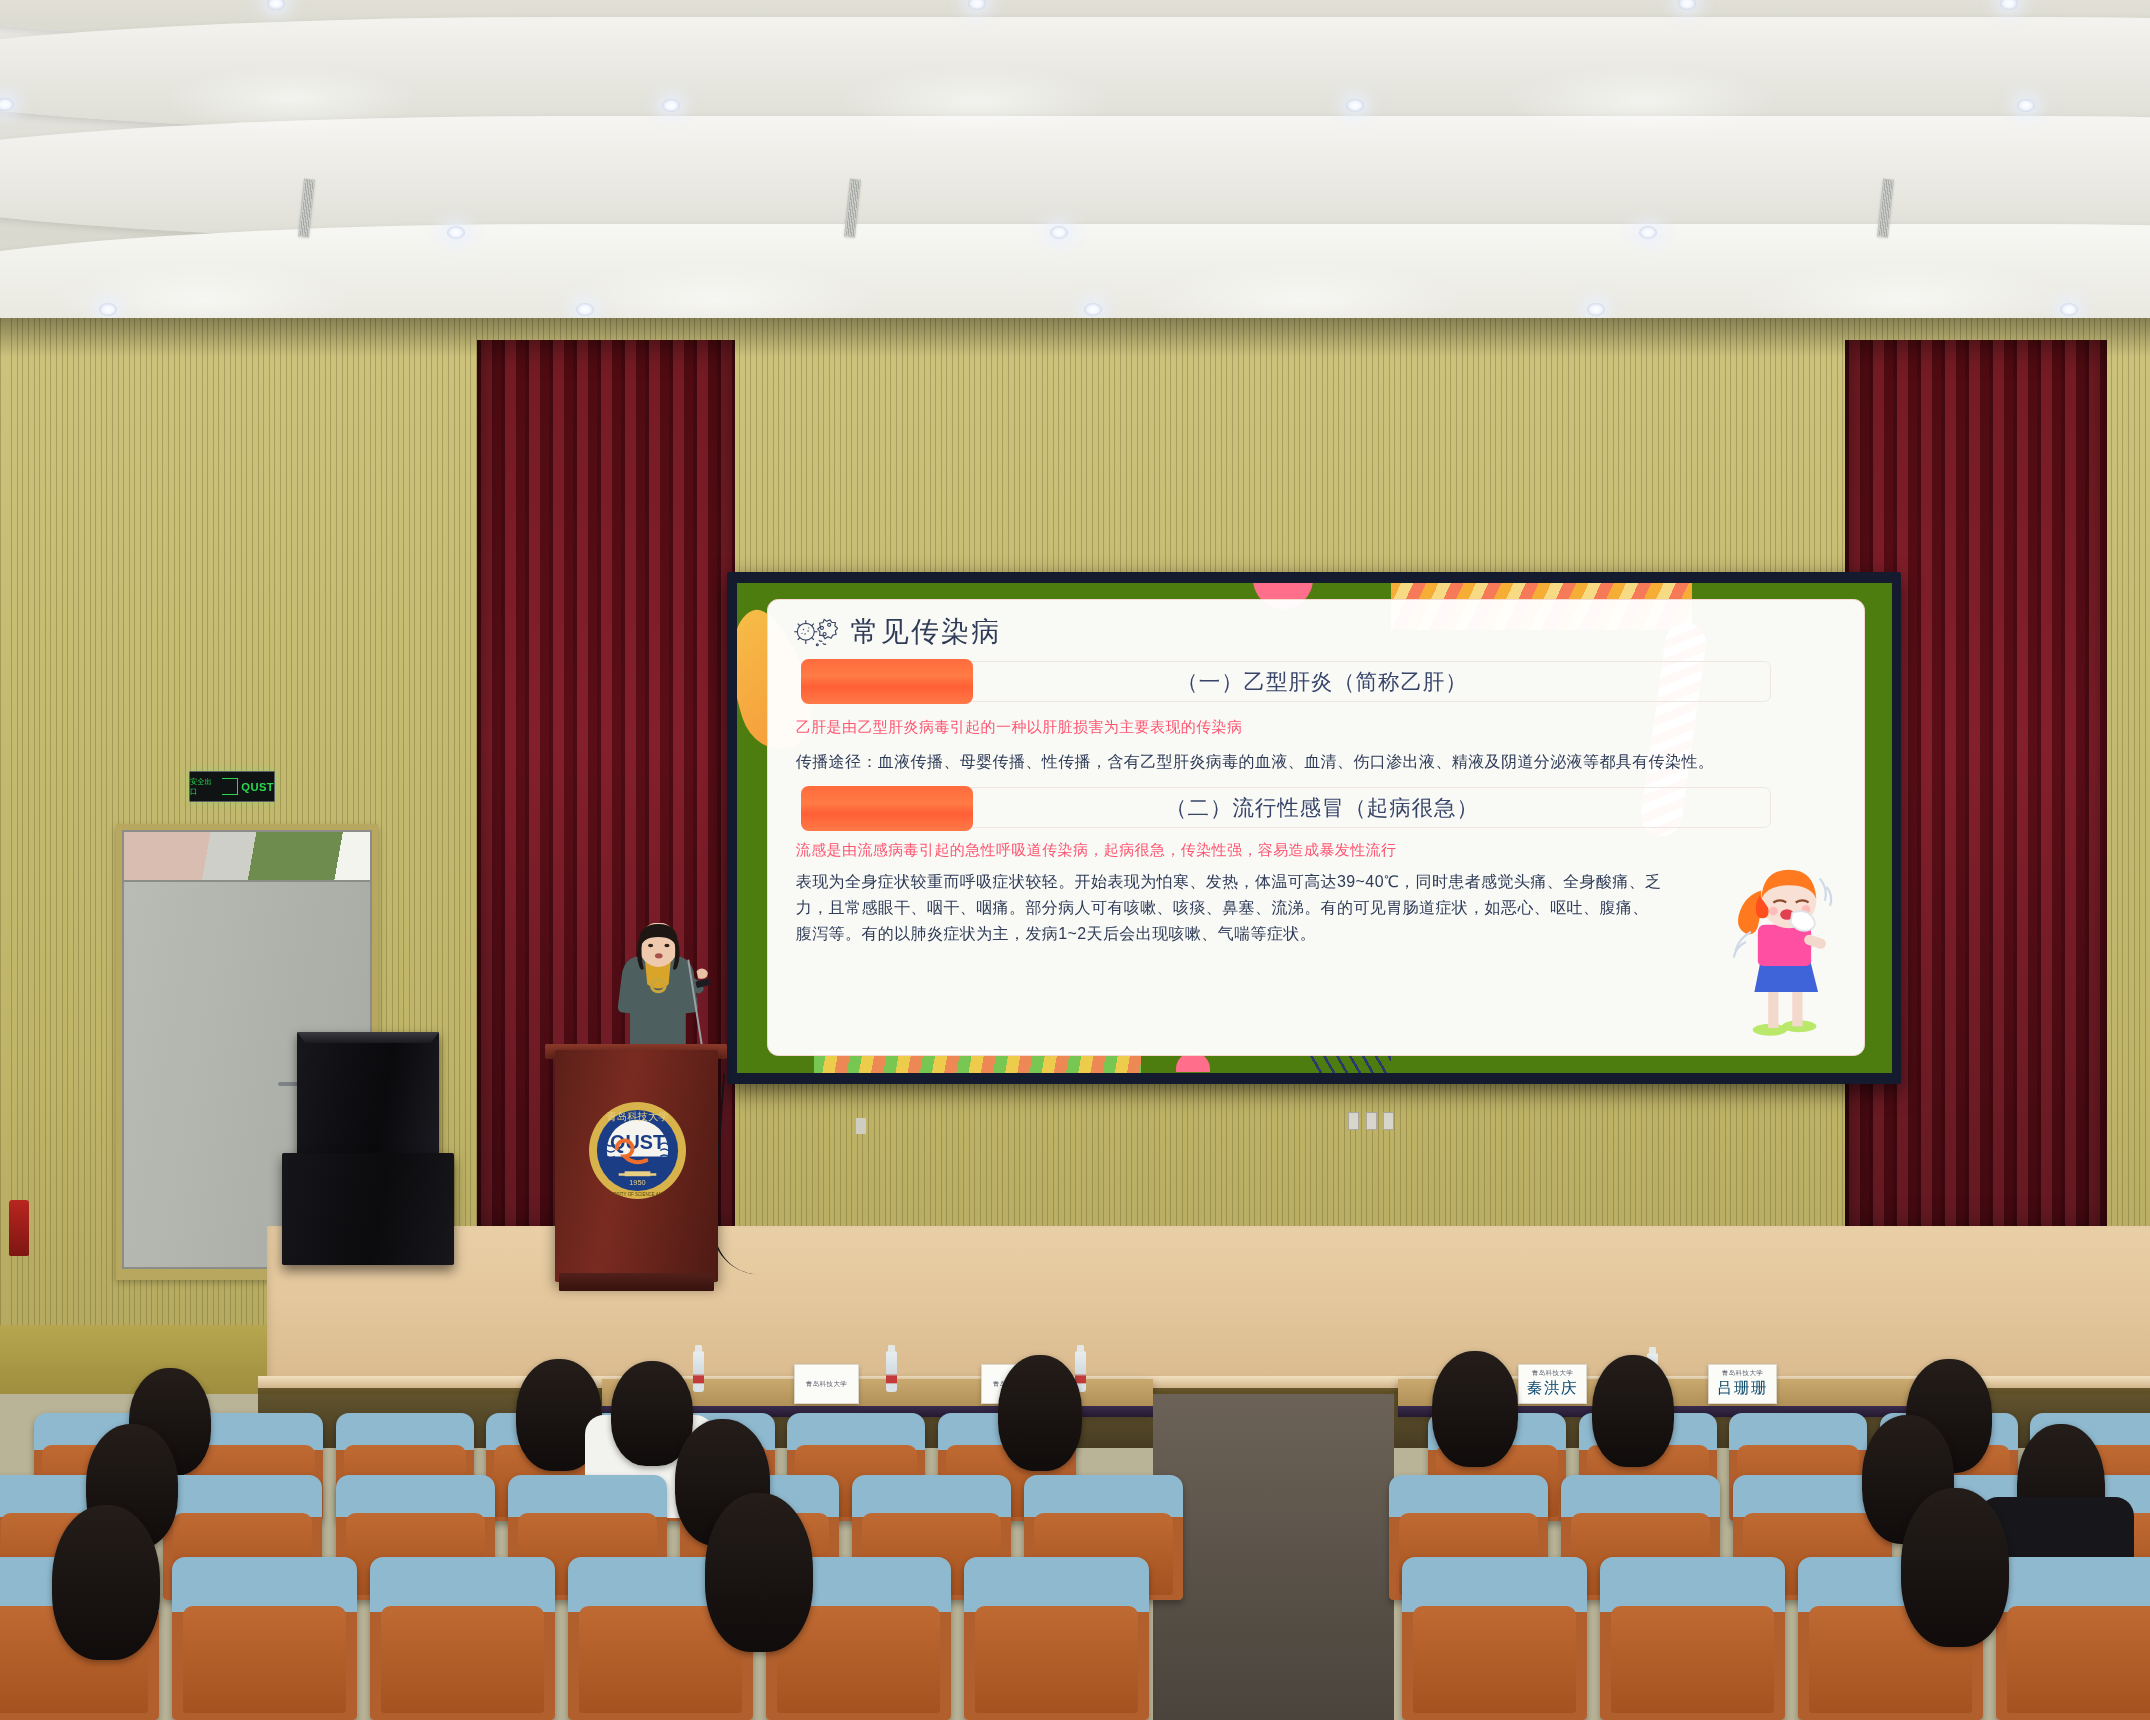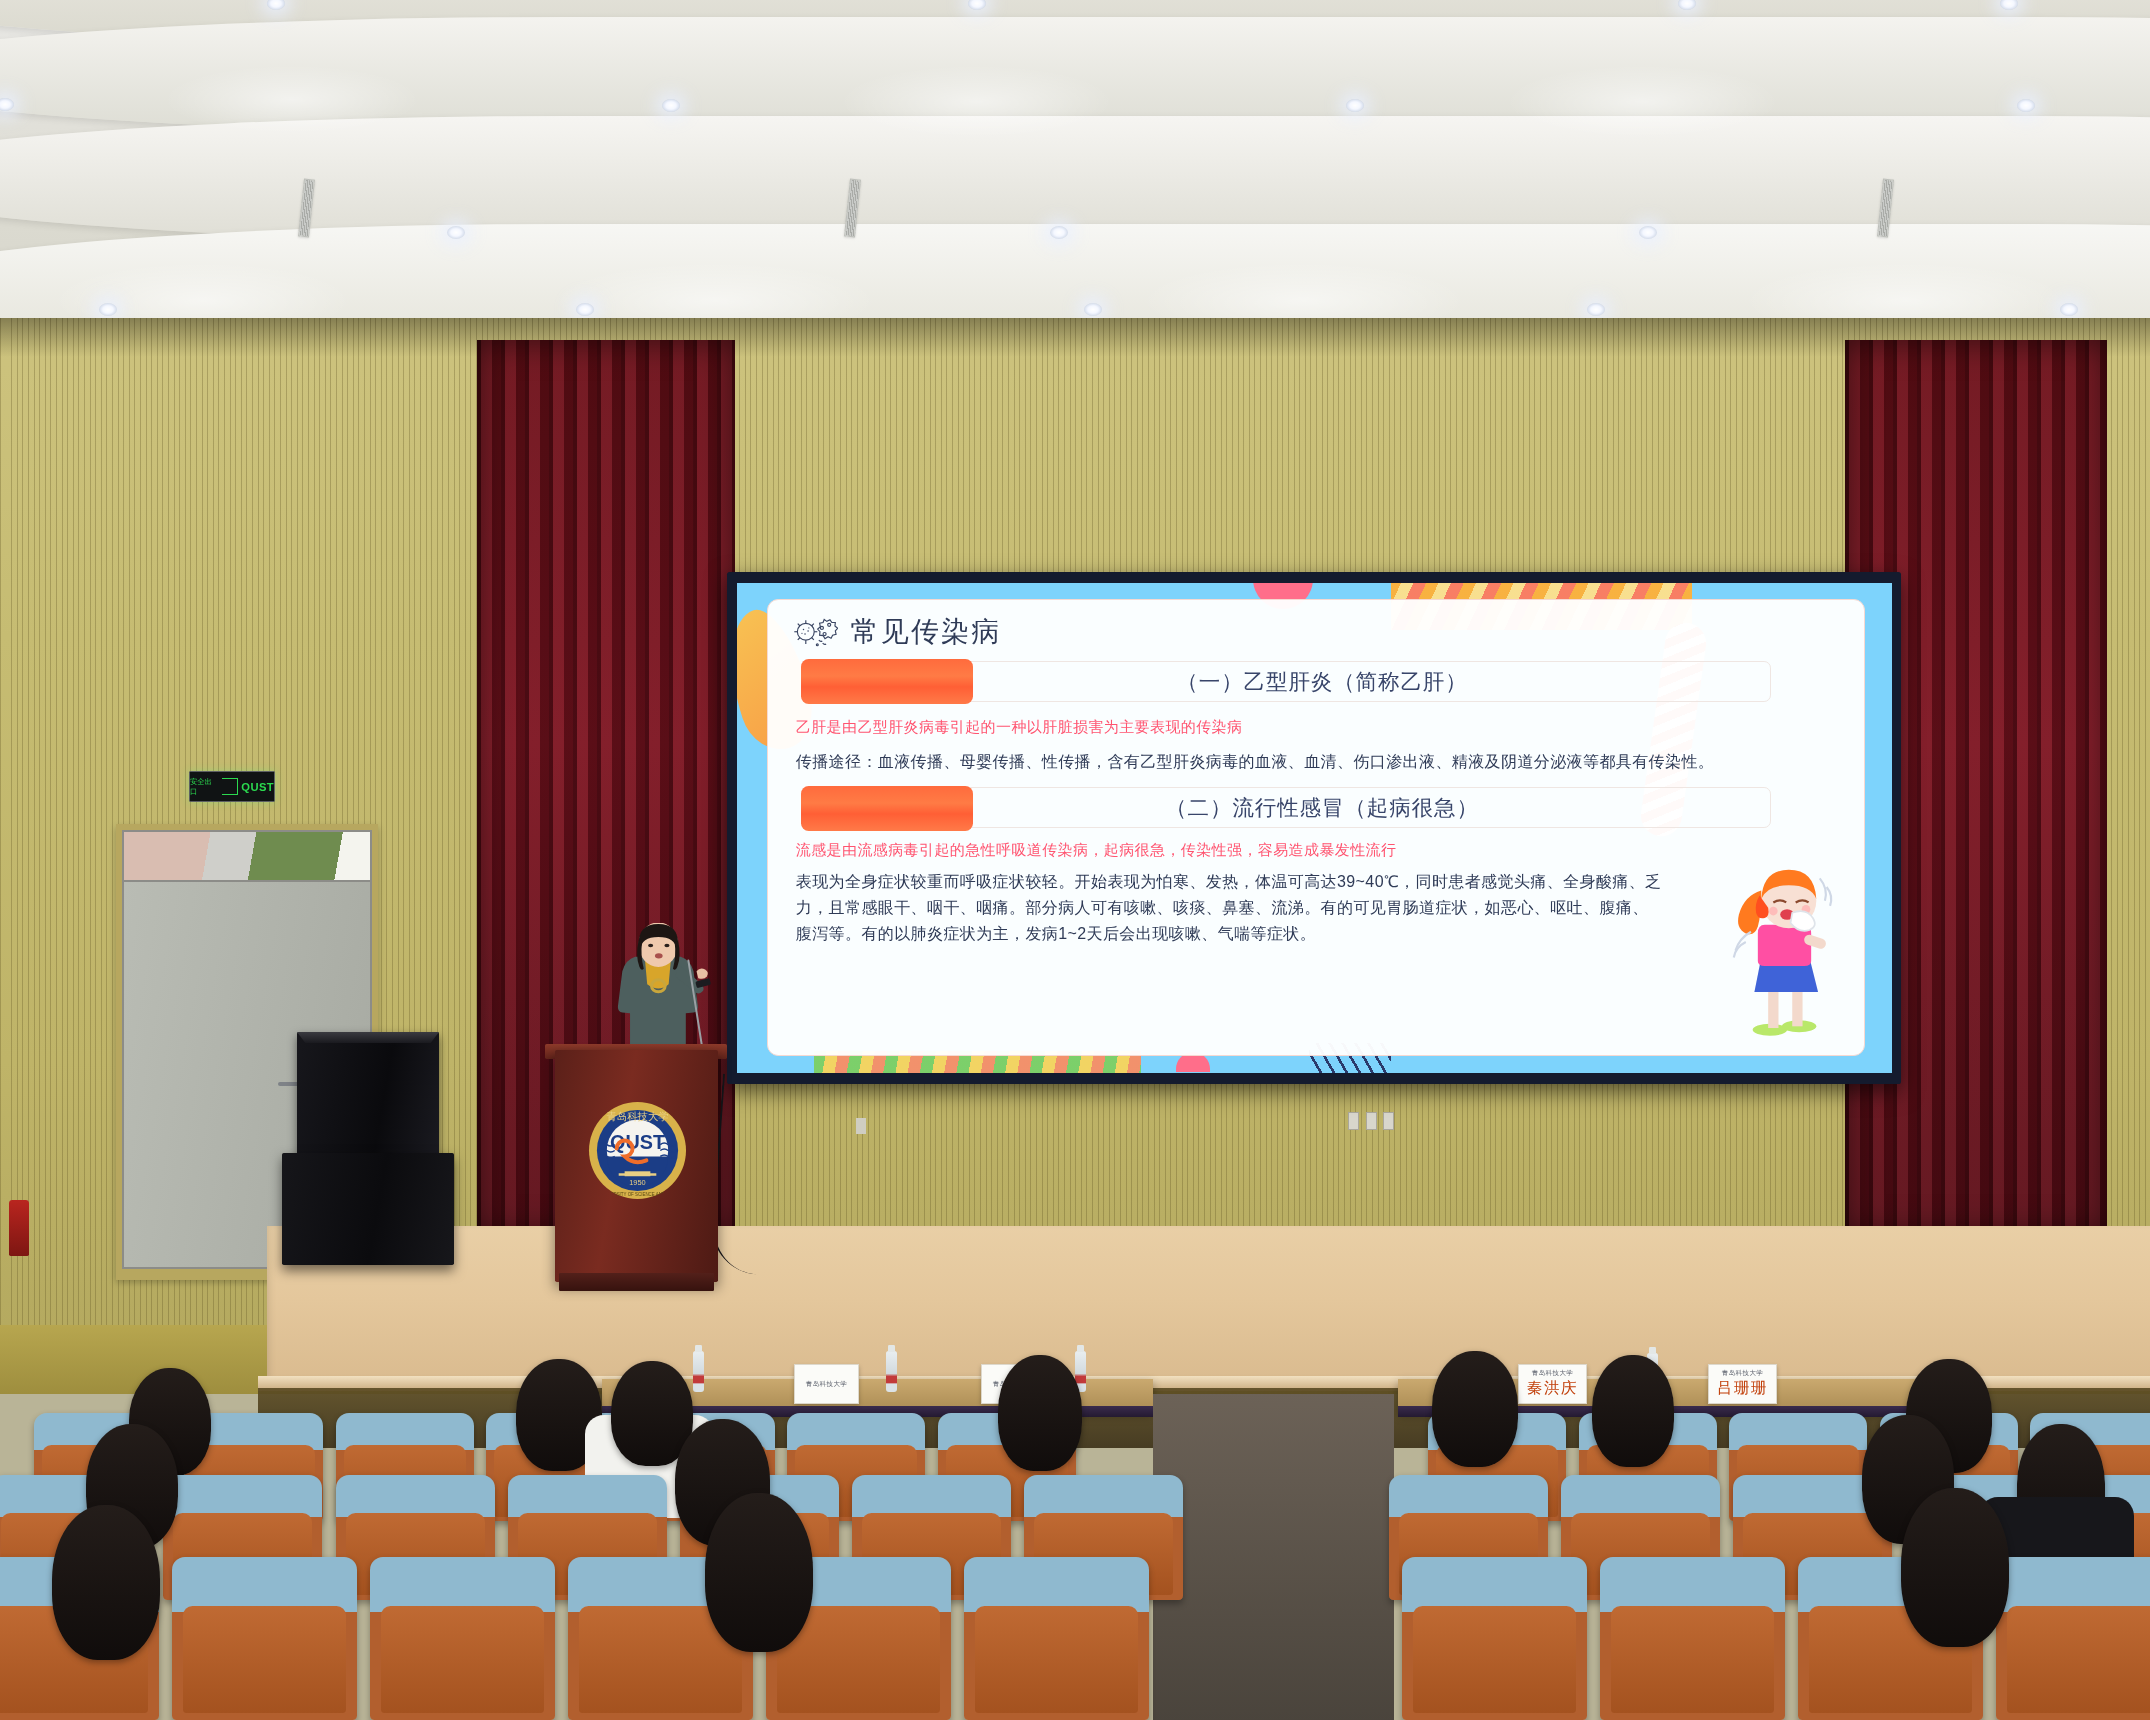--- a/index.html
+++ b/index.html
@@ -79,21 +79,21 @@
   .screen-frame {
     position:absolute; left:727px; top:572px;
     width:1174px; height:512px;
     background:#141b2e;
     border-radius:2.6px;
     box-shadow:0 7.7px 21.5px rgba(0,0,0,.55);
     padding:11.2px 9.5px;
   }
   .screen {
     position:relative; width:100%; height:100%;
-    background:#7dd3fc; overflow:hidden;
+    background:#4d7c0f; overflow:hidden;
   }
   
   .screen::after {
     content:""; position:absolute; inset:0; pointer-events:none;
     background:repeating-linear-gradient(180deg,
       rgba(0,0,0,.045) 0 0.4px, rgba(255,255,255,0) 0.4px 3px);
   }
 
   
   .deco { position:absolute; pointer-events:none; }
@@ -256,21 +256,21 @@
   }
   .desk-edge {
     position:absolute; background:linear-gradient(180deg,#3a2b4d,#241a31);
   }
   .placard {
     position:absolute; background:#fbfbf8; border:0.9px solid #ddd8cc;
     display:flex; flex-direction:column; align-items:center; justify-content:center;
     box-shadow:0 1.7px 4.3px rgba(0,0,0,.25);
   }
   .placard-org { font-size:6.5px; color:#5a5f6b; letter-spacing:0.4px; }
-  .placard-name { font-size:15.5px; color:#c2410c; letter-spacing:1.7px; }
+  .placard-name { font-size:15.5px; color:#0c4a6e; letter-spacing:1.7px; }
   .bottle {
     position:absolute; width:11.2px; height:41px; border-radius:2.6px 2.6px 3px 3px;
     background:linear-gradient(180deg,#e9eef0,#d2dade 55%,#c23a3a 62%,#c23a3a 78%,#dbe2e6 80%);
   }
   .bottle::before{ content:""; position:absolute; left:2.2px; top:-5.6px; width:6.9px; height:6.5px; background:#e3e7e6; border-radius:1.3px;}
 
   .floor-aisle {
     position:absolute; left:1153px; top:1394px; width:241px; height:327px;
     background:linear-gradient(180deg,#6c6257,#4a443c);
   }

